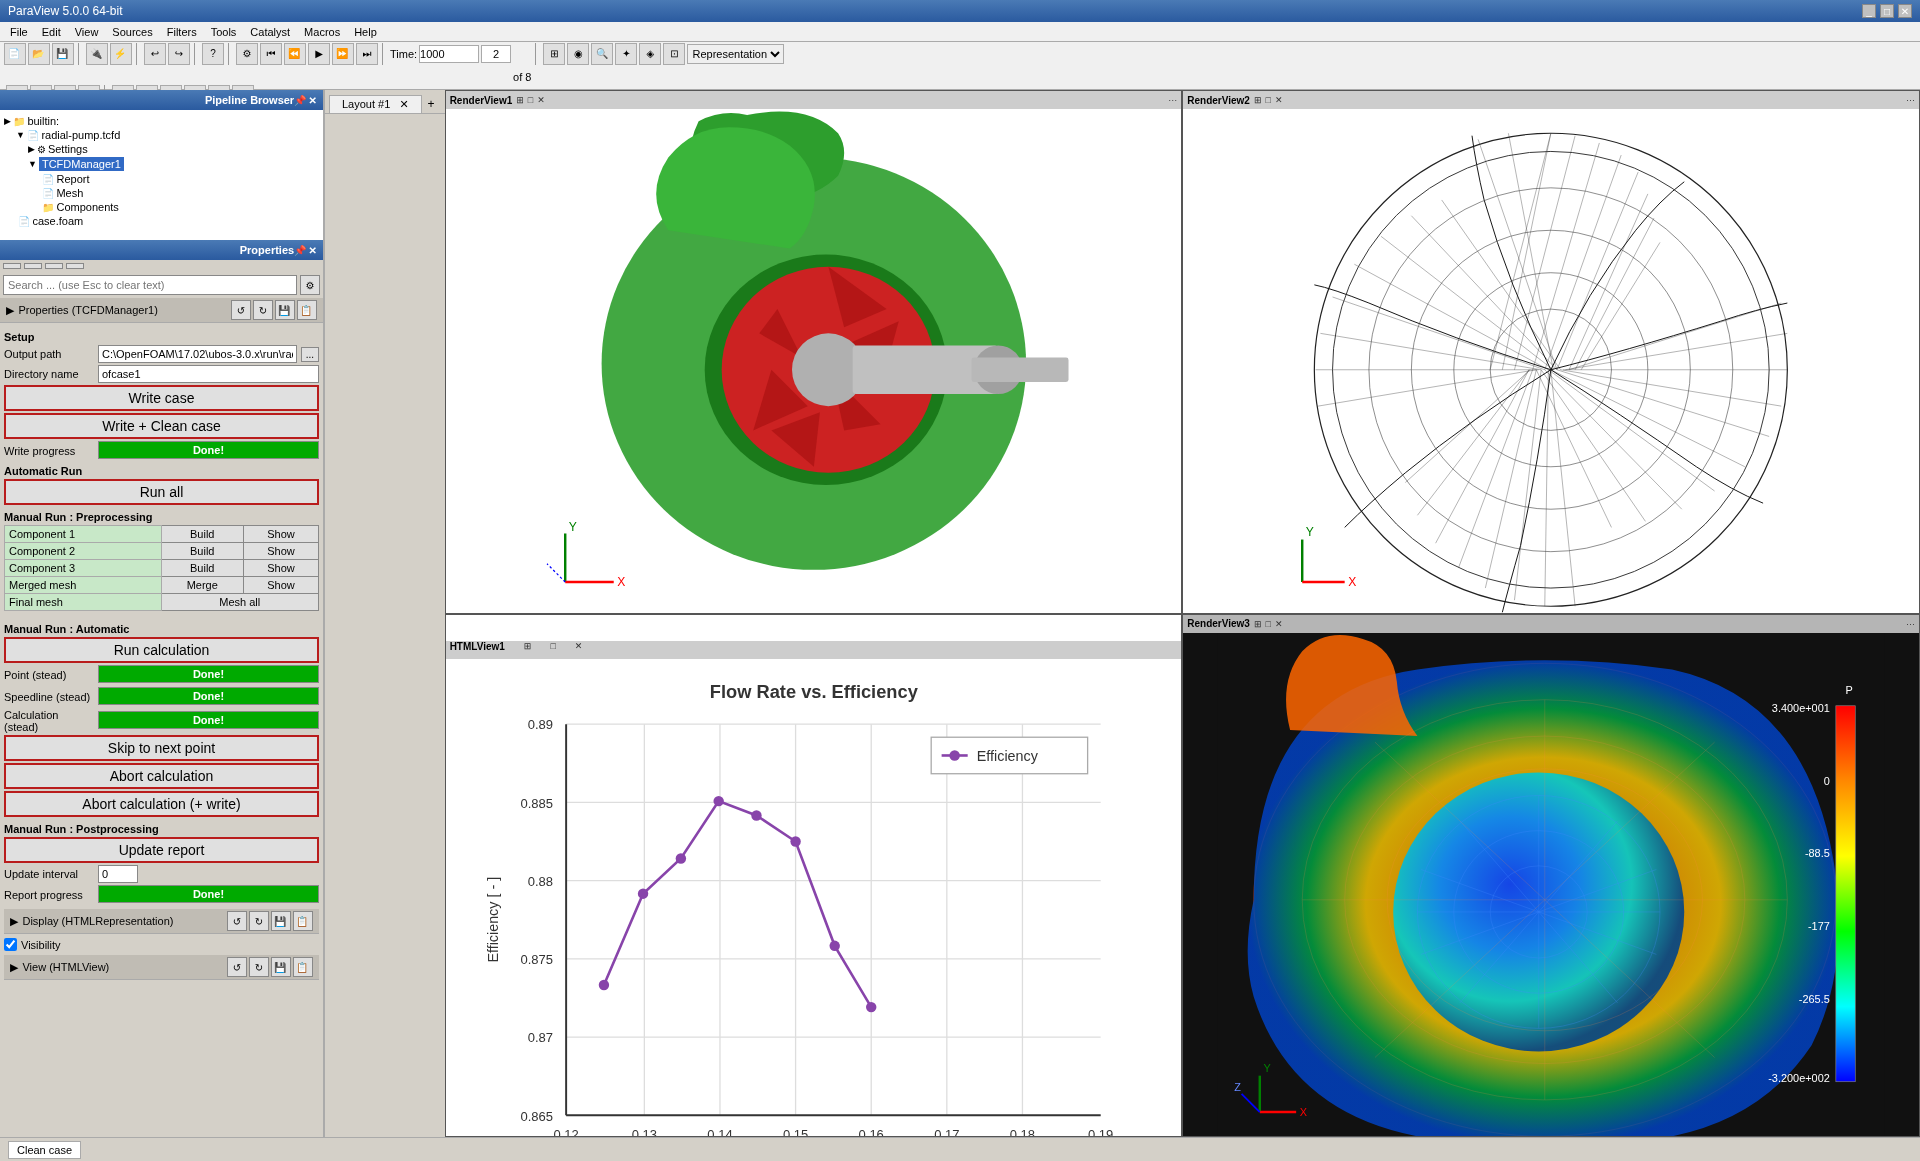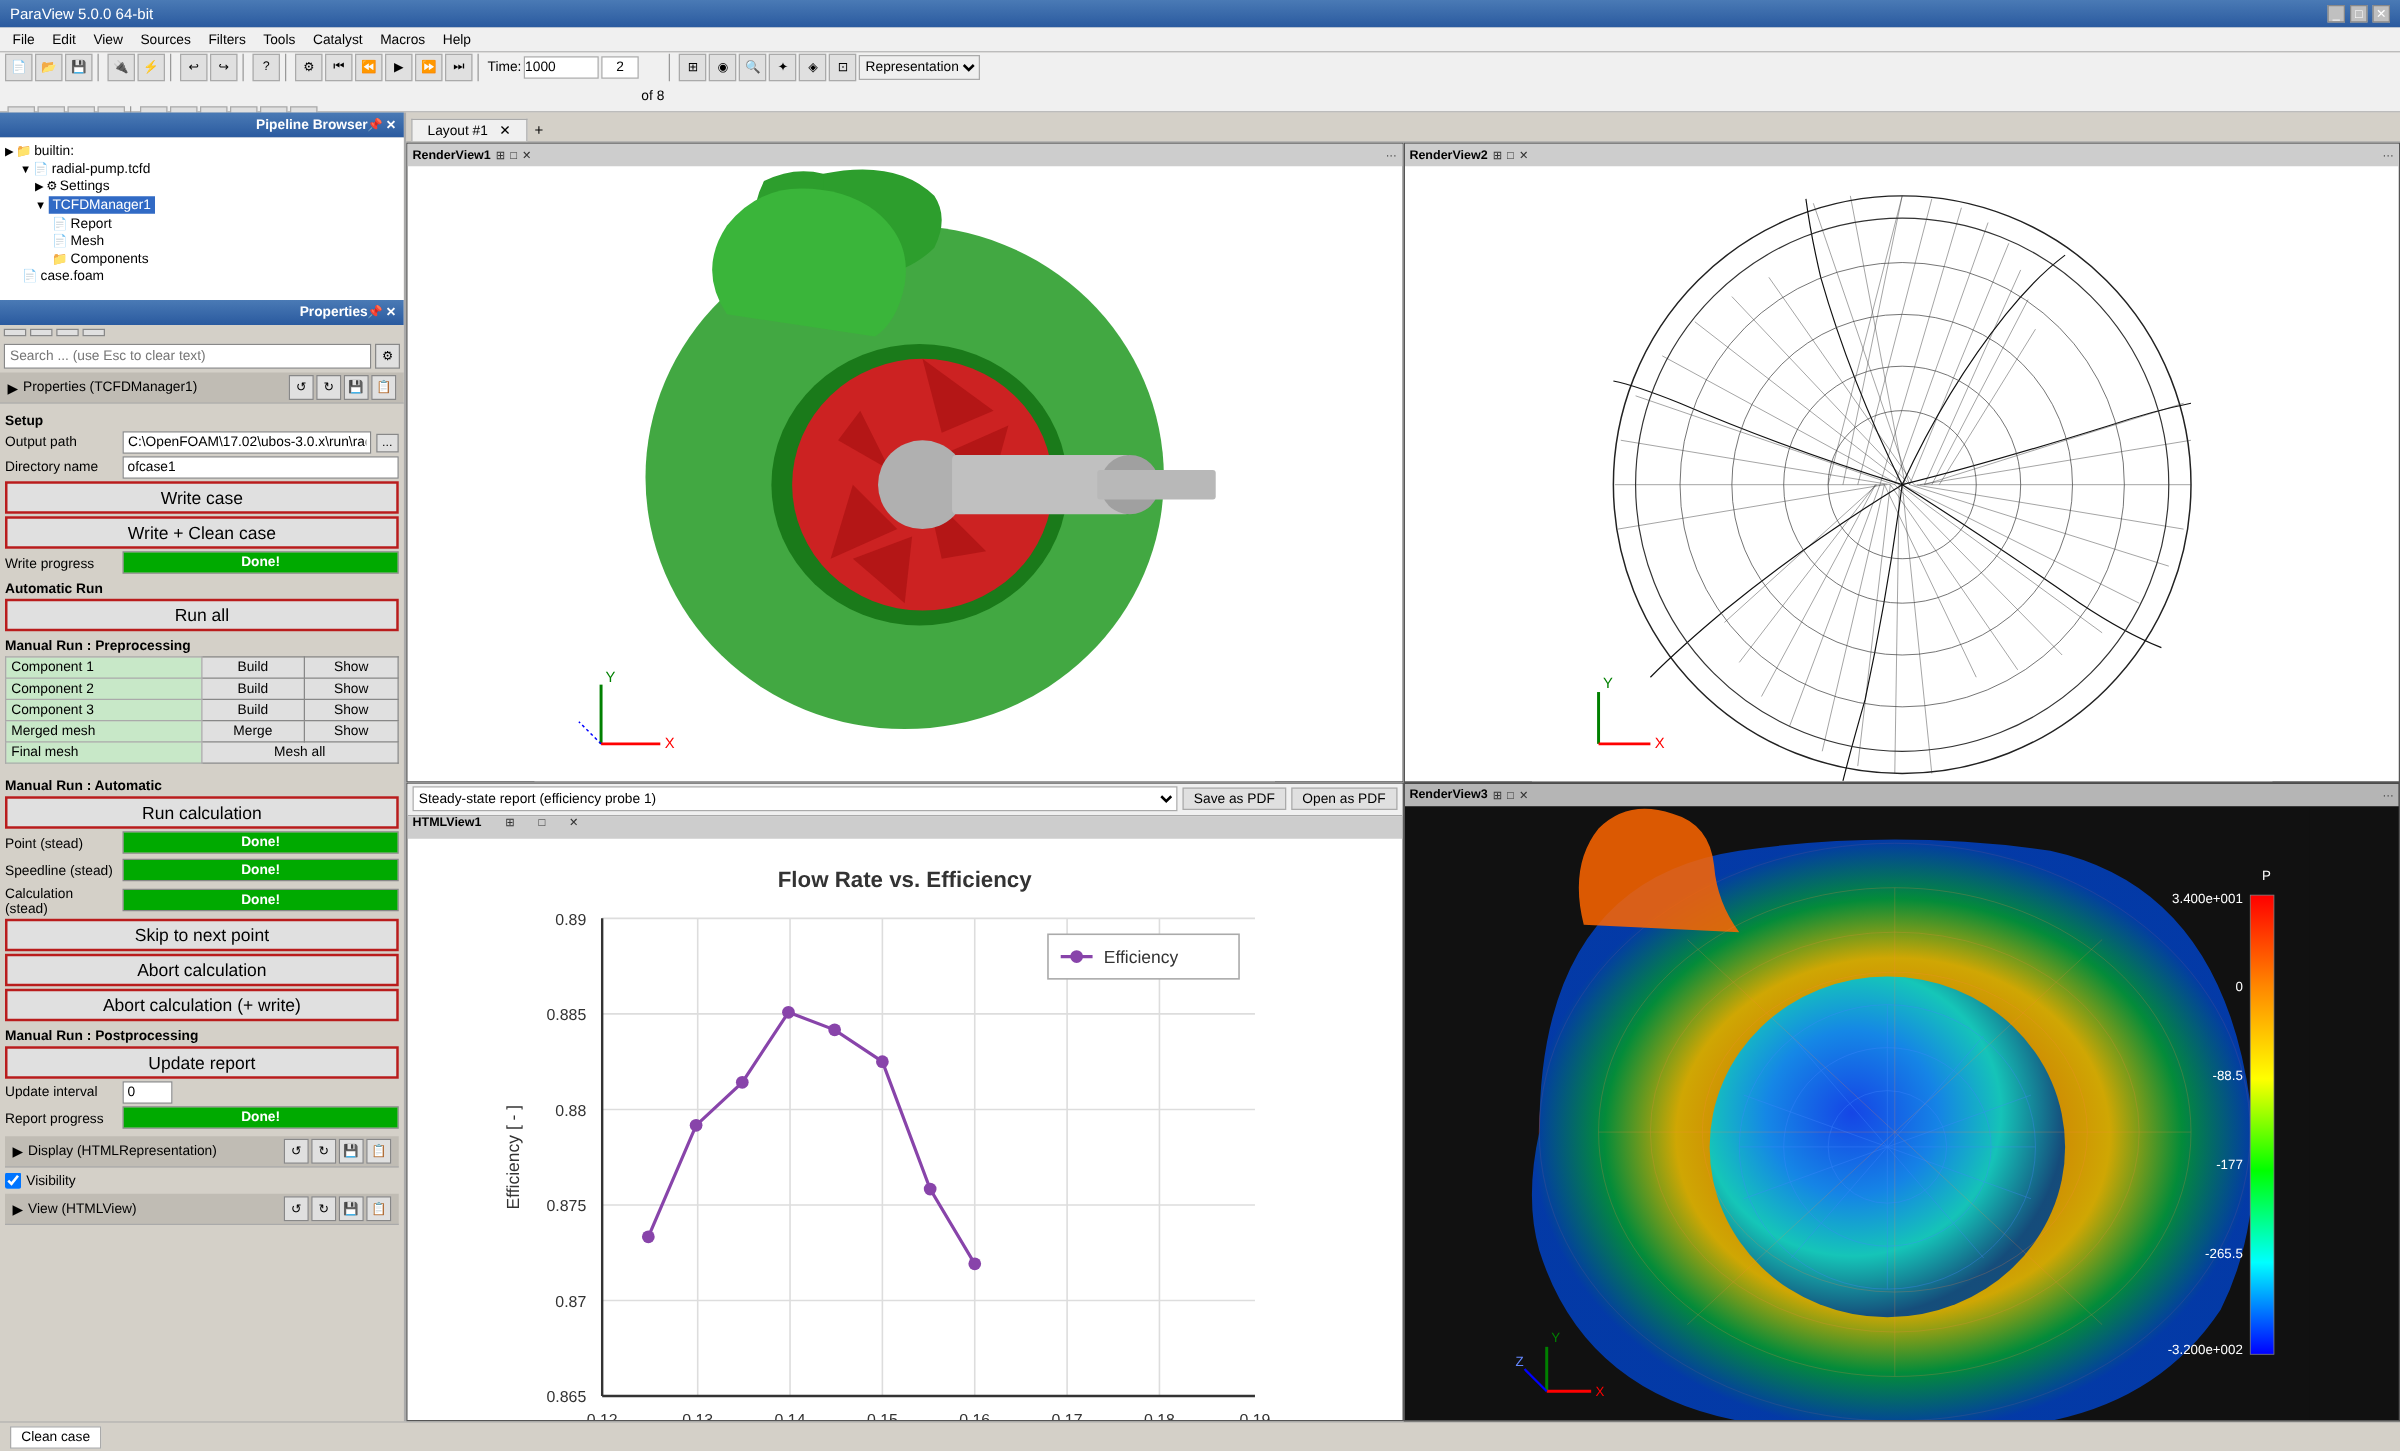--- a/index.html
+++ b/index.html
@@ -223,21 +223,20 @@
       padding: 2px 8px;
       background: white;
       border: 1px solid #aaa;
       margin-right: 4px;
     }
 
     
     .right-content {
       flex: 1;
       display: flex;
-      flex-direction: column;
     }
 
     
     .tab-bar {
       height: 24px;
       background: #d4d0c8;
       display: flex;
       align-items: flex-end;
       padding: 0 4px;
       border-bottom: 1px solid #aaa;
@@ -765,27 +764,20 @@
 
           <line x1="45" y1="390" x2="45" y2="355" stroke="green" stroke-width="2"></line>
           <line x1="45" y1="390" x2="80" y2="390" stroke="red" stroke-width="2"></line>
           <text x="48" y="352" font-size="10" fill="green">Y</text>
           <text x="83" y="393" font-size="10" fill="red">X</text>
         </svg>
       </div>
 
       <div class="viewport viewport-chart" style="position:relative;background:white;">
 
-        <div class="viewport-chart-header">
-          <select class="chart-dropdown">
-            <option>Steady-state report (efficiency probe 1)</option>
-          </select>
-          <button class="chart-btn">Save as PDF</button>
-          <button class="chart-btn">Open as PDF</button>
-        </div>
 
         <div style="position:absolute;top:26px;left:0;right:0;height:18px;background:rgba(200,200,200,0.9);display:flex;align-items:flex-start;padding:0 4px;font-size:10px;z-index:10;gap:19px;">
           <span class="viewport-label">HTMLView1</span>
           <span class="viewport-icon-btn">⊞</span>
           <span class="viewport-icon-btn">□</span>
           <span class="viewport-icon-btn">✕</span>
         </div>
 
         <svg width="100%" height="100%" viewBox="0 0 520 400" style="position:absolute;top:44px;left:0;right:0;bottom:0;">
           <rect width="520" height="400" fill="white"></rect>

